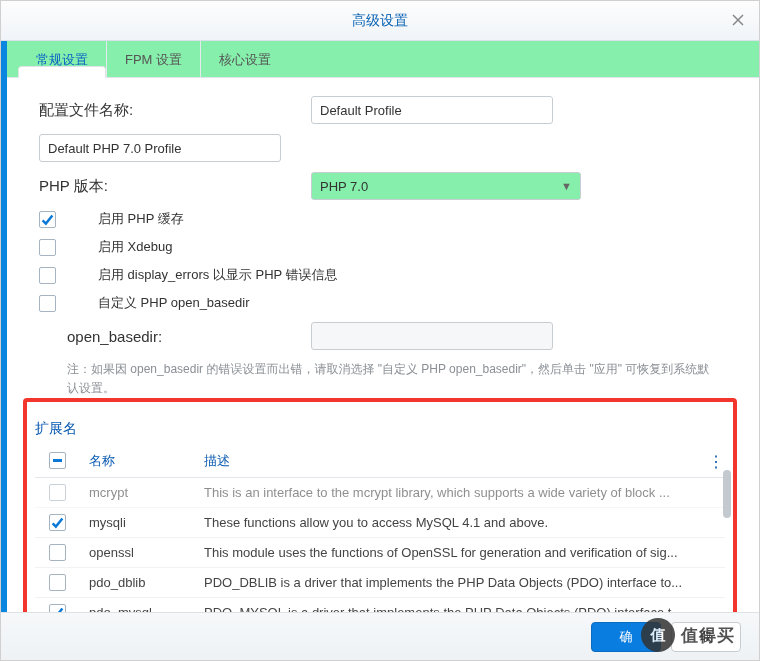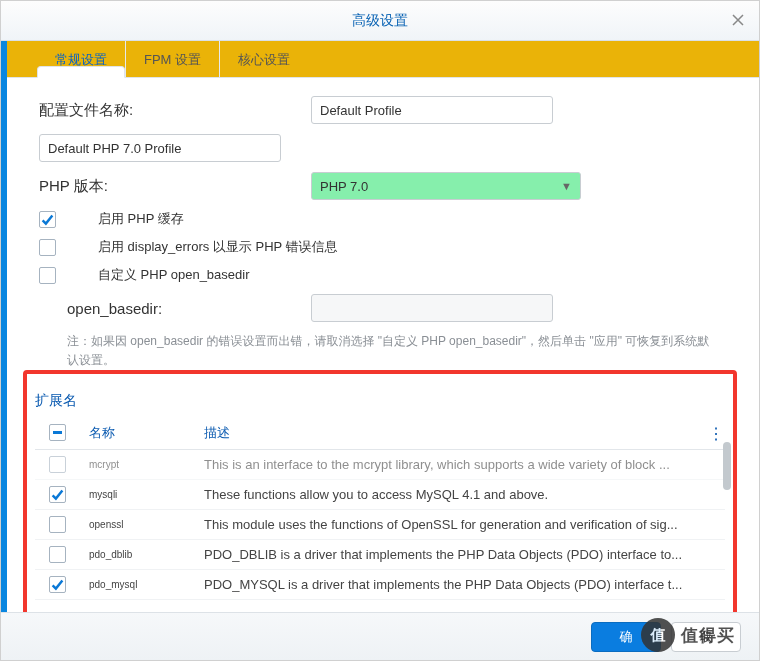--- a/index.html
+++ b/index.html
@@ -2,21 +2,21 @@
 <html><head>
   <meta charset="utf-8">
   <style>
     * { box-sizing: border-box; margin: 0; padding: 0; }
     body { font-family: -apple-system, "Helvetica Neue", Arial, sans-serif; font-size: 13px; color: #333; background: #fff; }
     .window { width: 760px; height: 661px; position: relative; border: 1px solid #d0d0d0; overflow: hidden; }
     .leftbar { position: absolute; left: 0; top: 0; bottom: 0; width: 6px; background: #0a86e0; }
     .titlebar { height: 40px; background: linear-gradient(#fdfdfd, #f0f4f8); border-bottom: 1px solid #d9e0e8; display: flex; align-items: center; justify-content: center; position: relative; }
     .title { color: #0a63b4; font-size: 14px; font-weight: 500; }
     .close { position: absolute; right: 12px; top: 10px; width: 18px; height: 18px; color: #888; cursor: pointer; display:flex; align-items:center; justify-content:center; font-size:16px; }
-    .tabs { display: flex; padding-left: 36px; border-bottom: 1px solid #e0e4e8; background: #eab308; }
+    .tabs { display: flex; padding-left: 17px; border-bottom: 1px solid #e0e4e8; background: #86efac; }
     .tab { padding: 10px 18px 8px; color: #555; cursor: pointer; position: relative; font-size: 13px; }
     .tab.active { color: #0a63c4; }
     .tab.active::after { content:""; position:absolute; left:0; right:0; bottom:-1px; height:10px; background:#fff; border:1px solid #e0e4e8; border-bottom:1px solid #fff; border-top-left-radius:4px; border-top-right-radius:4px; z-index:2; }
     .tab:not(:last-child) { border-right: 1px solid #e6e9ec; }
     .content { padding: 18px 38px 0 38px; background:#fff; }
     .row { display: flex; align-items: center; margin-bottom: 10px; min-height: 28px; }
     .lbl { width: 272px; color: #333; font-size: 15px; }
     .textinput { height: 28px; padding: 3px 8px; border: 1px solid #c8cdd2; border-radius: 3px; width: 242px; font-size: 13px; color:#333; }
     .select { height: 28px; padding: 3px 8px; border: 1px solid #c8cdd2; border-radius: 3px; width: 270px; font-size: 13px; color:#333; display:flex; align-items:center; justify-content:space-between; cursor:pointer; background:#86efac; }
     .chev { color:#666; font-size:11px; }
@@ -30,21 +30,21 @@
     .section-title { color: #0a5ab0; font-size: 14px; margin: 10px 0 8px; }
     .ext-container { border: 4px solid #f2362d; border-radius: 4px; margin: 0 22px 10px 22px; padding: 8px 8px 18px 8px; position:relative; }
     .table { width:100%; }
     .thead { display:flex; border-bottom:1px solid #e2e6ea; padding: 6px 0; position:relative; }
     .th-cb { width: 54px; display:flex; justify-content:center; }
     .th-name { width: 115px; color:#0a5ab0; font-size:13px; }
     .th-desc { flex:1; color:#0a5ab0; font-size:13px; }
     .th-menu { width:18px; color:#0a5ab0; font-size:16px; text-align:center; cursor:pointer; }
     .trow { display:flex; align-items:center; padding: 6px 0; border-bottom:1px solid #f0f2f4; }
     .td-cb { width:54px; display:flex; justify-content:center; }
-    .td-name { width:115px; color:#444; font-size:10px; }
+    .td-name { width:115px; color:#444; font-size:13px; }
     .td-desc { flex:1; color:#444; font-size:13px; white-space:nowrap; overflow:hidden; text-overflow:ellipsis; padding-right:8px; }
     .partial .inner { width:9px; height:3px; background:#0a78d6; }
     .scrollbar { position:absolute; right:2px; top: 68px; width:8px; height:48px; background:#c3c9ce; border-radius:4px; }
     .footer { position:absolute; bottom:0; left:0; right:0; height:48px; background: linear-gradient(#f6f8fa,#eef2f5); border-top:1px solid #dde2e7; display:flex; justify-content:flex-end; align-items:center; padding-right:18px; gap:10px; }
     .btn { min-width:70px; height:30px; border-radius:4px; display:flex; align-items:center; justify-content:center; font-size:13px; cursor:pointer; }
     .btn-primary { background:#0a7de0; color:#fff; border:1px solid #0a6cc0; }
     .btn-default { background:#fff; color:#333; border:1px solid #c8cdd2; }
     .watermark { position:absolute; right:24px; bottom:8px; display:flex; align-items:center; gap:6px; opacity:0.85; pointer-events:none; }
     .wm-circle { width:34px; height:34px; border-radius:50%; background:#333; color:#fff; display:flex; align-items:center; justify-content:center; font-size:15px; font-weight:bold; }
     .wm-text { color:#333; font-weight:bold; font-size:17px; letter-spacing:1px; }
@@ -91,20 +91,26 @@
 
     <div class="checkbox-row">
       <div class="cbox checked">
         <svg width="13" height="13" viewBox="0 0 16 16">
             <polyline class="check-svg" points="2,9 6,13 14,3"></polyline>
           </svg>
       </div>
       <span>启用 PHP 缓存</span>
     </div>
 
+    <div class="checkbox-row">
+      <div class="cbox">
+        
+      </div>
+      <span>启用 Xdebug</span>
+    </div>
 
     <div class="checkbox-row">
       <div class="cbox">
         
       </div>
       <span>启用 display_errors 以显示 PHP 错误信息</span>
     </div>
 
     <div class="checkbox-row">
       <div class="cbox">

